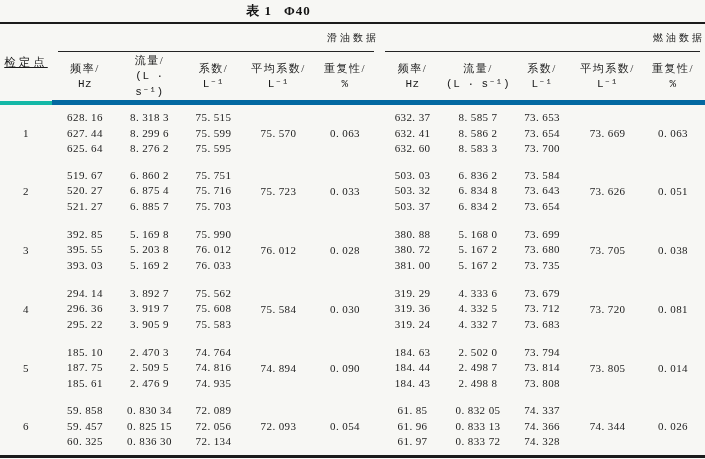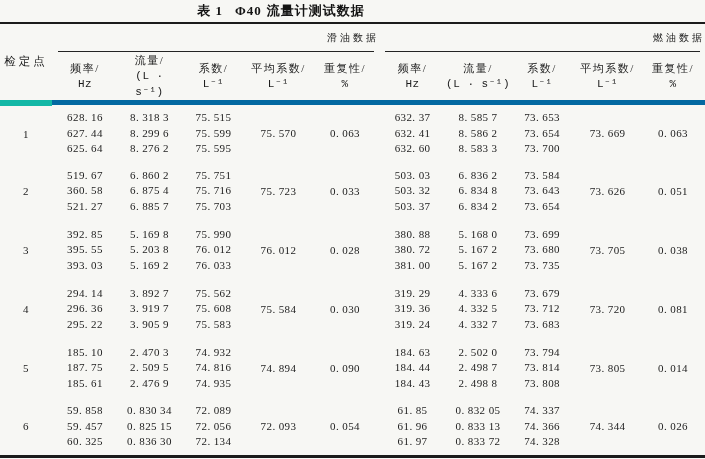--- a/index.html
+++ b/index.html
@@ -21,22 +21,22 @@
   .caption .cap-symbol{margin-right:5px;}
   table{
     width:705px;border-collapse:collapse;table-layout:fixed;
     border-top:2px solid #1b1b1b;
     border-bottom:3px solid #1b1b1b;
   }
   th,td{padding:0;margin:0;}
   thead th{font-weight:normal;color:#1b1b1b;}
   .corner{
     font-size:11.5px;letter-spacing:3px;
-    border-bottom:6px solid #14b8a6;
-    text-align:center;vertical-align:middle;
+    border-bottom:4px solid #14b8a6;
+    text-align:center;vertical-align:middle;text-decoration:underline;
   }
   tr.group-row{height:29px;}
   th.group{
     font-size:10px;letter-spacing:3px;
     text-align:right;vertical-align:middle;
     position:relative;
   }
   th.group::after{
     content:"";position:absolute;left:6px;right:5px;bottom:0;
     height:1px;background:#242424;
@@ -57,21 +57,20 @@
   tbody .line{line-height:15.5px;height:15.5px;}
 </style>
 </head>
 <body>
 
 <div class="page">
 
   <div class="caption">
     <span class="cap-label">表 1</span>
     <span class="cap-symbol">Φ40</span>
-    <span class="cap-text">流量计测试数据</span>
   </div>
 
   <table>
     <colgroup>
       <col style="width:52px">
         <col style="width:66px">
         <col style="width:63px">
         <col style="width:65px">
         <col style="width:65px">
         <col style="width:68px">
@@ -165,21 +164,21 @@
             <div class="line">73. 654</div>
             <div class="line">73. 700</div>
           </td>
           <td>73. 669</td>
           <td>0. 063</td>
         </tr>
         <tr>
           <td>2</td>
           <td>
             <div class="line">519. 67</div>
-            <div class="line">360. 58</div>
+            <div class="line">520. 27</div>
             <div class="line">521. 27</div>
           </td>
           <td>
             <div class="line">6. 860 2</div>
             <div class="line">6. 875 4</div>
             <div class="line">6. 885 7</div>
           </td>
           <td>
             <div class="line">75. 751</div>
             <div class="line">75. 716</div>
@@ -285,21 +284,21 @@
             <div class="line">185. 10</div>
             <div class="line">187. 75</div>
             <div class="line">185. 61</div>
           </td>
           <td>
             <div class="line">2. 470 3</div>
             <div class="line">2. 509 5</div>
             <div class="line">2. 476 9</div>
           </td>
           <td>
-            <div class="line">74. 932</div>
+            <div class="line">74. 764</div>
             <div class="line">74. 816</div>
             <div class="line">74. 935</div>
           </td>
           <td>74. 894</td>
           <td>0. 090</td>
           <td>
             <div class="line">184. 63</div>
             <div class="line">184. 44</div>
             <div class="line">184. 43</div>
           </td>

